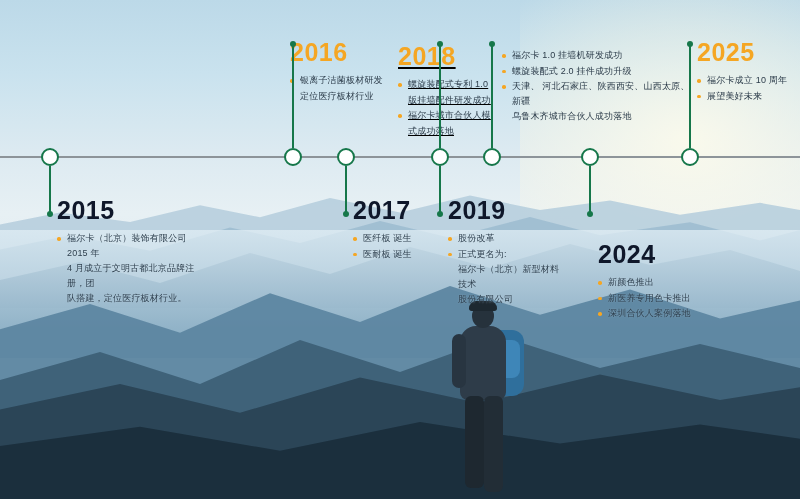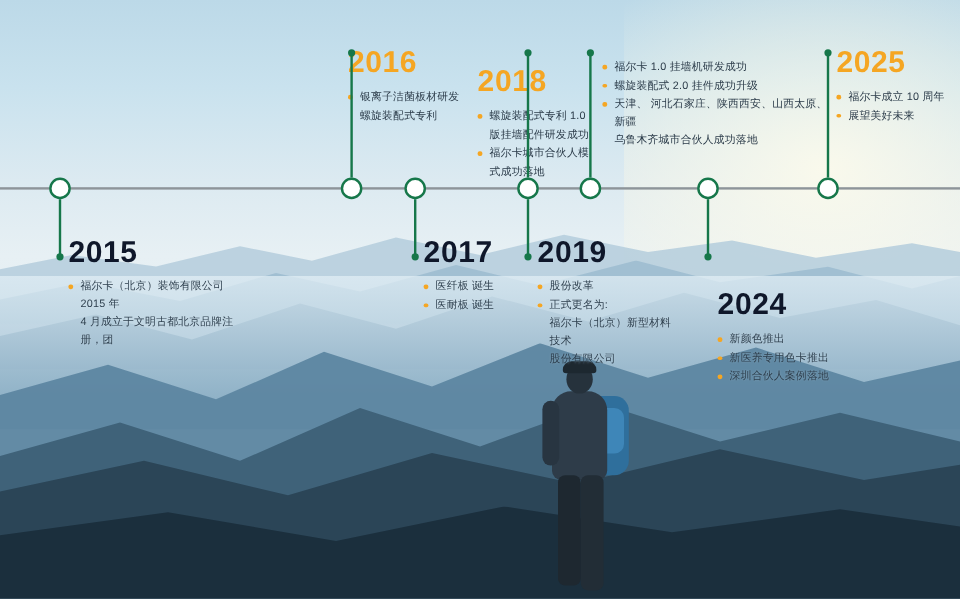--- a/index.html
+++ b/index.html
@@ -124,25 +124,25 @@
       <span class="dot"></span>
     </div>
   <div class="stem up" style="left:690px;top:44px;height:104px;">
       <span class="dot"></span>
     </div>
 
   <div class="block top" style="left:290px;top:40px;width:105px;">
     <div class="year">2016</div>
     <ul class="bullets">
       <li>银离子洁菌板材研发</li>
-      <li class="cont">螺旋装配式专利</li>
-    </ul>
-  </div>
-
-  <div class="block top" style="left:398px;top:56px;width:100px;">
+      <li class="cont">定位医疗板材行业</li>
+    </ul>
+  </div>
+
+  <div class="block top" style="left:398px;top:44px;width:100px;text-decoration:underline;">
     <div class="year">2018</div>
     <ul class="bullets">
       <li>螺旋装配式专利 1.0</li>
       <li class="cont">版挂墙配件研发成功</li>
       <li>福尔卡城市合伙人模</li>
       <li class="cont">式成功落地</li>
     </ul>
   </div>
 
   <div class="block top" style="left:502px;top:40px;width:190px;">
@@ -160,20 +160,21 @@
       <li>福尔卡成立 10 周年</li>
       <li>展望美好未来</li>
     </ul>
   </div>
 
   <div class="block bot" style="left:57px;top:198px;width:145px;">
     <div class="year">2015</div>
     <ul class="bullets">
       <li>福尔卡（北京）装饰有限公司 2015 年</li>
       <li class="cont">4 月成立于文明古都北京品牌注册，团</li>
+      <li class="cont">队搭建，定位医疗板材行业。</li>
     </ul>
   </div>
 
   <div class="block bot" style="left:353px;top:198px;width:95px;">
     <div class="year">2017</div>
     <ul class="bullets">
       <li>医纤板 诞生</li>
       <li>医耐板 诞生</li>
     </ul>
   </div>

